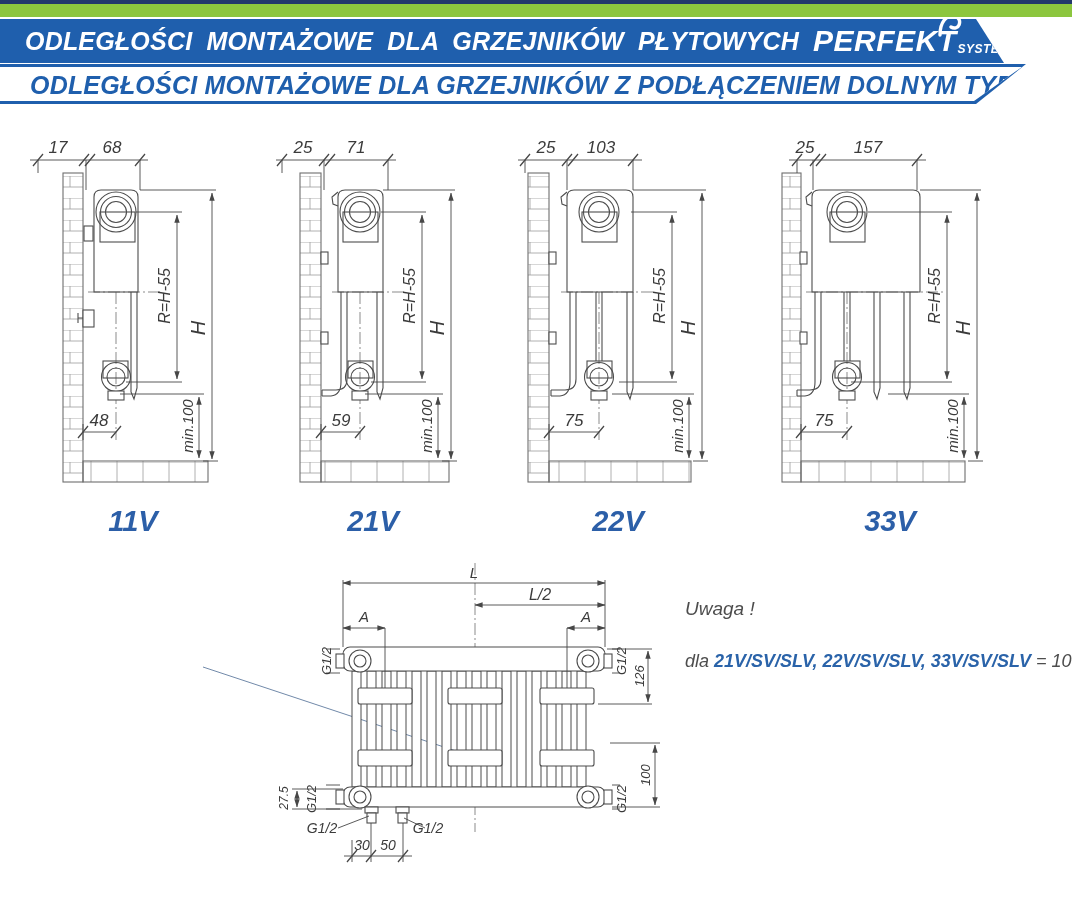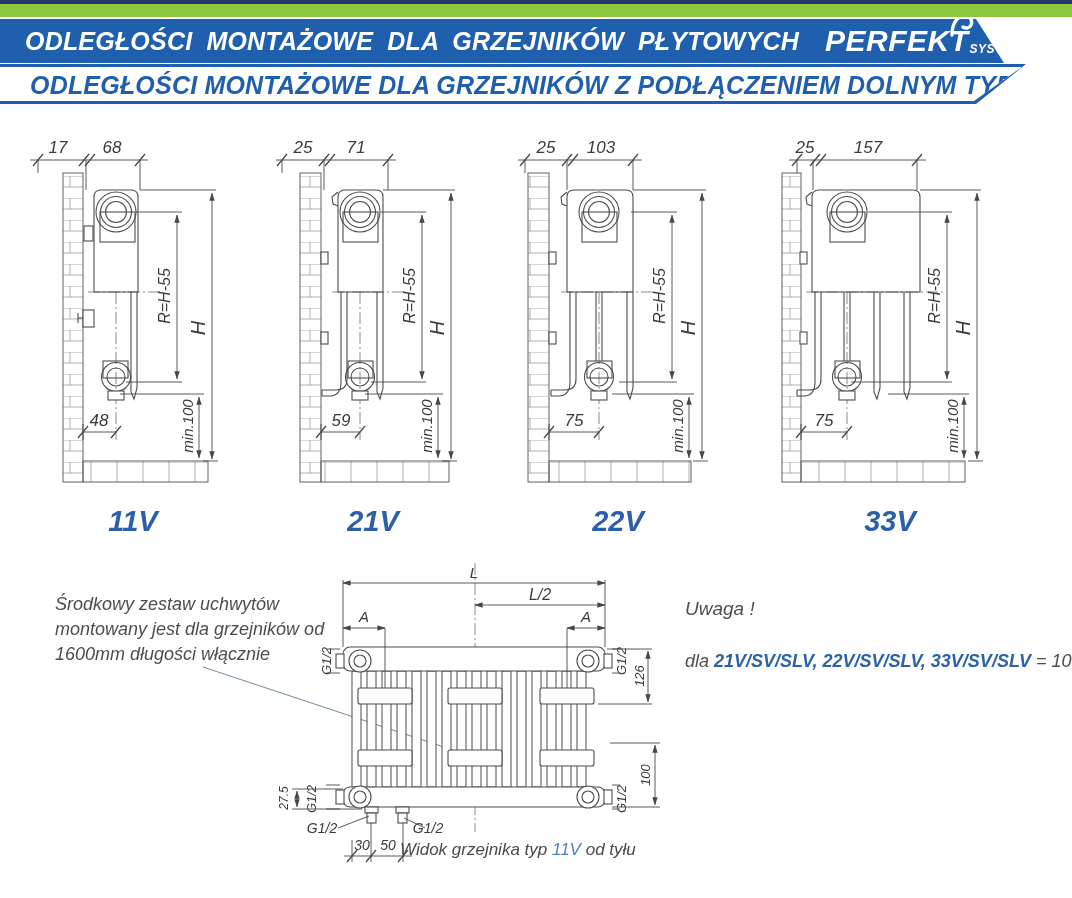--- a/index.html
+++ b/index.html
@@ -9,21 +9,21 @@
 
   
   #topline{left:0;top:0;width:1072px;height:4px;background:#22386b;}
   #greenbar{left:0;top:4px;width:1072px;height:13px;background:#8CC63E;}
   #bluebar{left:0;top:19px;width:1010px;height:44px;background:#1F5FAD;
            clip-path:polygon(0 0,976px 0,1004px 100%,0 100%);
            display:flex;align-items:center;}
   #bluebar .title{color:#fff;font-size:25px;font-weight:bold;letter-spacing:.2px;
                   word-spacing:7px;padding-left:25px;white-space:nowrap;}
   .logo{position:relative;margin-left:14px;color:#fff;white-space:nowrap;}
-  .logo-main{font-size:30px;font-weight:800;letter-spacing:.5px;margin-left:12px;}
+  .logo-main{font-size:30px;font-weight:800;letter-spacing:.5px;}
   .logo-sub{font-size:12px;font-weight:600;letter-spacing:.5px;position:relative;top:2px;margin-left:1px;}
   .logo-arc{position:absolute;top:-10px;right:46px;}
 
   #subouter{left:0;top:64px;width:1030px;height:40px;background:#1F5FAD;
             clip-path:polygon(0 0,1026px 0,976px 100%,0 100%);}
   #subinner{position:absolute;left:0;right:0;top:3px;bottom:3px;background:#fff;
             clip-path:polygon(0 0,1022px 0,974px 100%,0 100%);}
   #subinner .subtitle{color:#1F5FAD;font-size:25px;font-weight:600;letter-spacing:.2px;
                       padding:4px 0 0 30px;white-space:nowrap;}
 
@@ -409,26 +409,20 @@
     </g>
     <g>
       <path class="dim" d="M371,823 V862 M403,823 V862 M352,840 V862"></path>
       <line class="dim" x1="344" y1="856" x2="412" y2="856"></line>
       <path class="tick" d="M347,862 l10,-12 M366,862 l10,-12 M398,862 l10,-12"></path>
       <text class="dtx14" x="362" y="850">30</text>
       <text class="dtx14" x="388" y="850">50</text>
     </g>
   </svg>
 
-  <div id="leftnote" class="abs note">
-    <span>Środkowy zestaw uchwytów montowany jest dla grzejników od 1600mm długości włącznie</span>
-  </div>
-
-  <div id="caption" class="abs">
-    <span>Widok grzejnika typ </span><span class="capblue">11V</span><span> od tyłu</span>
-  </div>
+
 
   <div id="rightnote" class="abs note">
     <p class="heading">Uwaga !</p>
     <p class="dline"><span>dla </span><span class="blue">21V/SV/SLV, 22V/SV/SLV, 33V/SV/SLV</span><span> = 100mm</span></p>
   </div>
 
 </div>
 
 </body></html>

